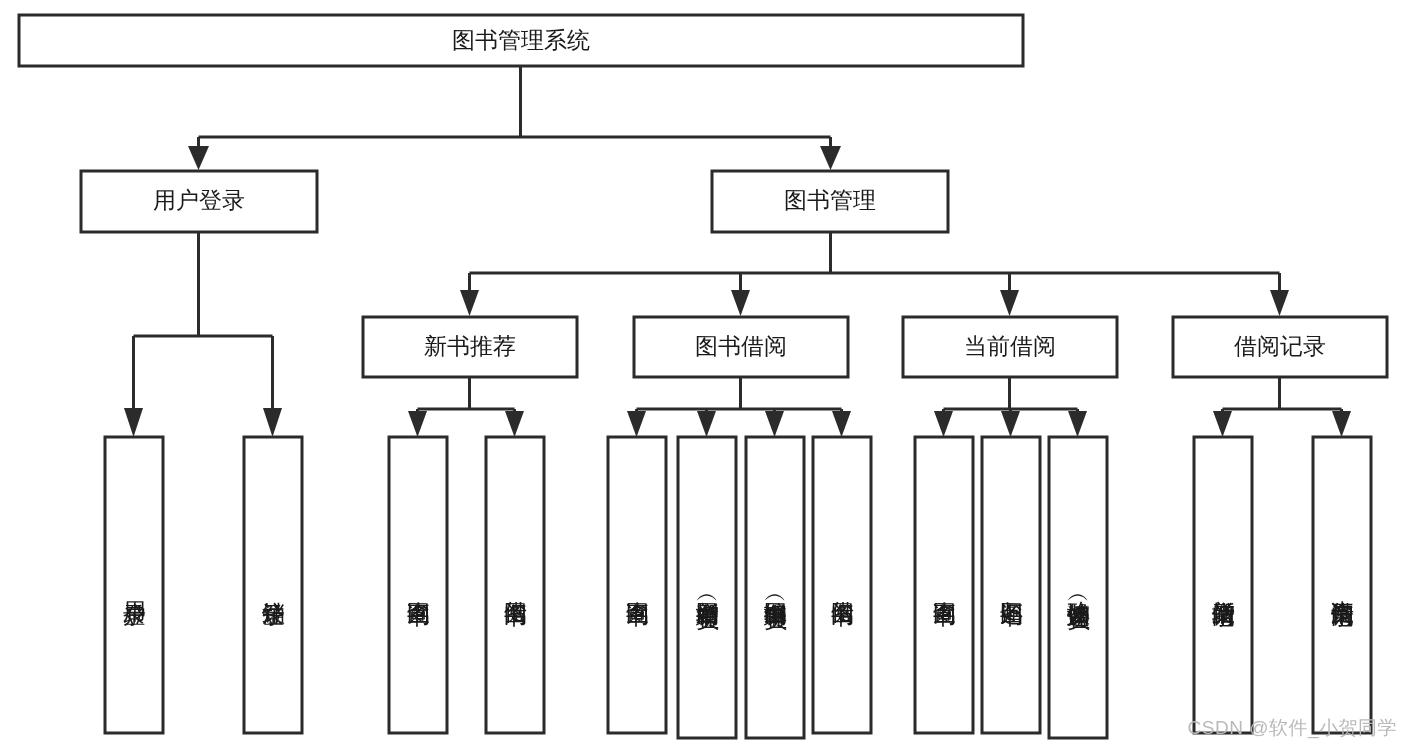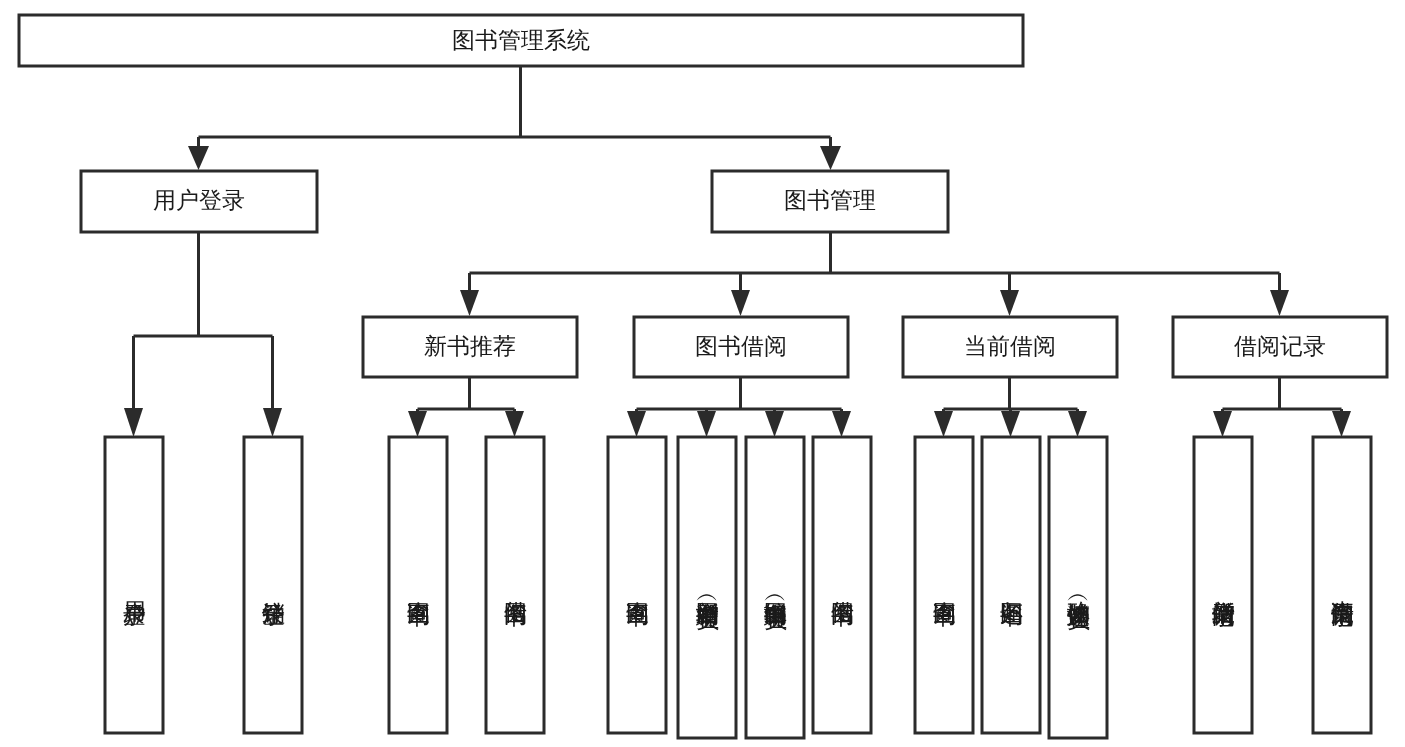--- a/index.html
+++ b/index.html
@@ -198,14 +198,15 @@
   <div class="leaf-label" style="left:746px; top:437px; width:58px; height:301px;">编辑图书（管理员）</div>
   <div class="leaf-label" style="left:813px; top:437px; width:58px; height:296px;">借阅图书</div>
 
   <div class="leaf-label" style="left:915px; top:437px; width:58px; height:296px;">查询图书</div>
   <div class="leaf-label" style="left:982px; top:437px; width:58px; height:296px;">归还图书</div>
   <div class="leaf-label" style="left:1049px; top:437px; width:58px; height:301px;">确认归还（管理员）</div>
 
   <div class="leaf-label" style="left:1194px; top:437px; width:58px; height:296px;">新增借阅记录</div>
   <div class="leaf-label" style="left:1313px; top:437px; width:58px; height:296px;">查询借阅记录</div>
 
+  <div class="watermark">CSDN @软件_小贺同学</div>
 
 </div>
 
 </body></html>

